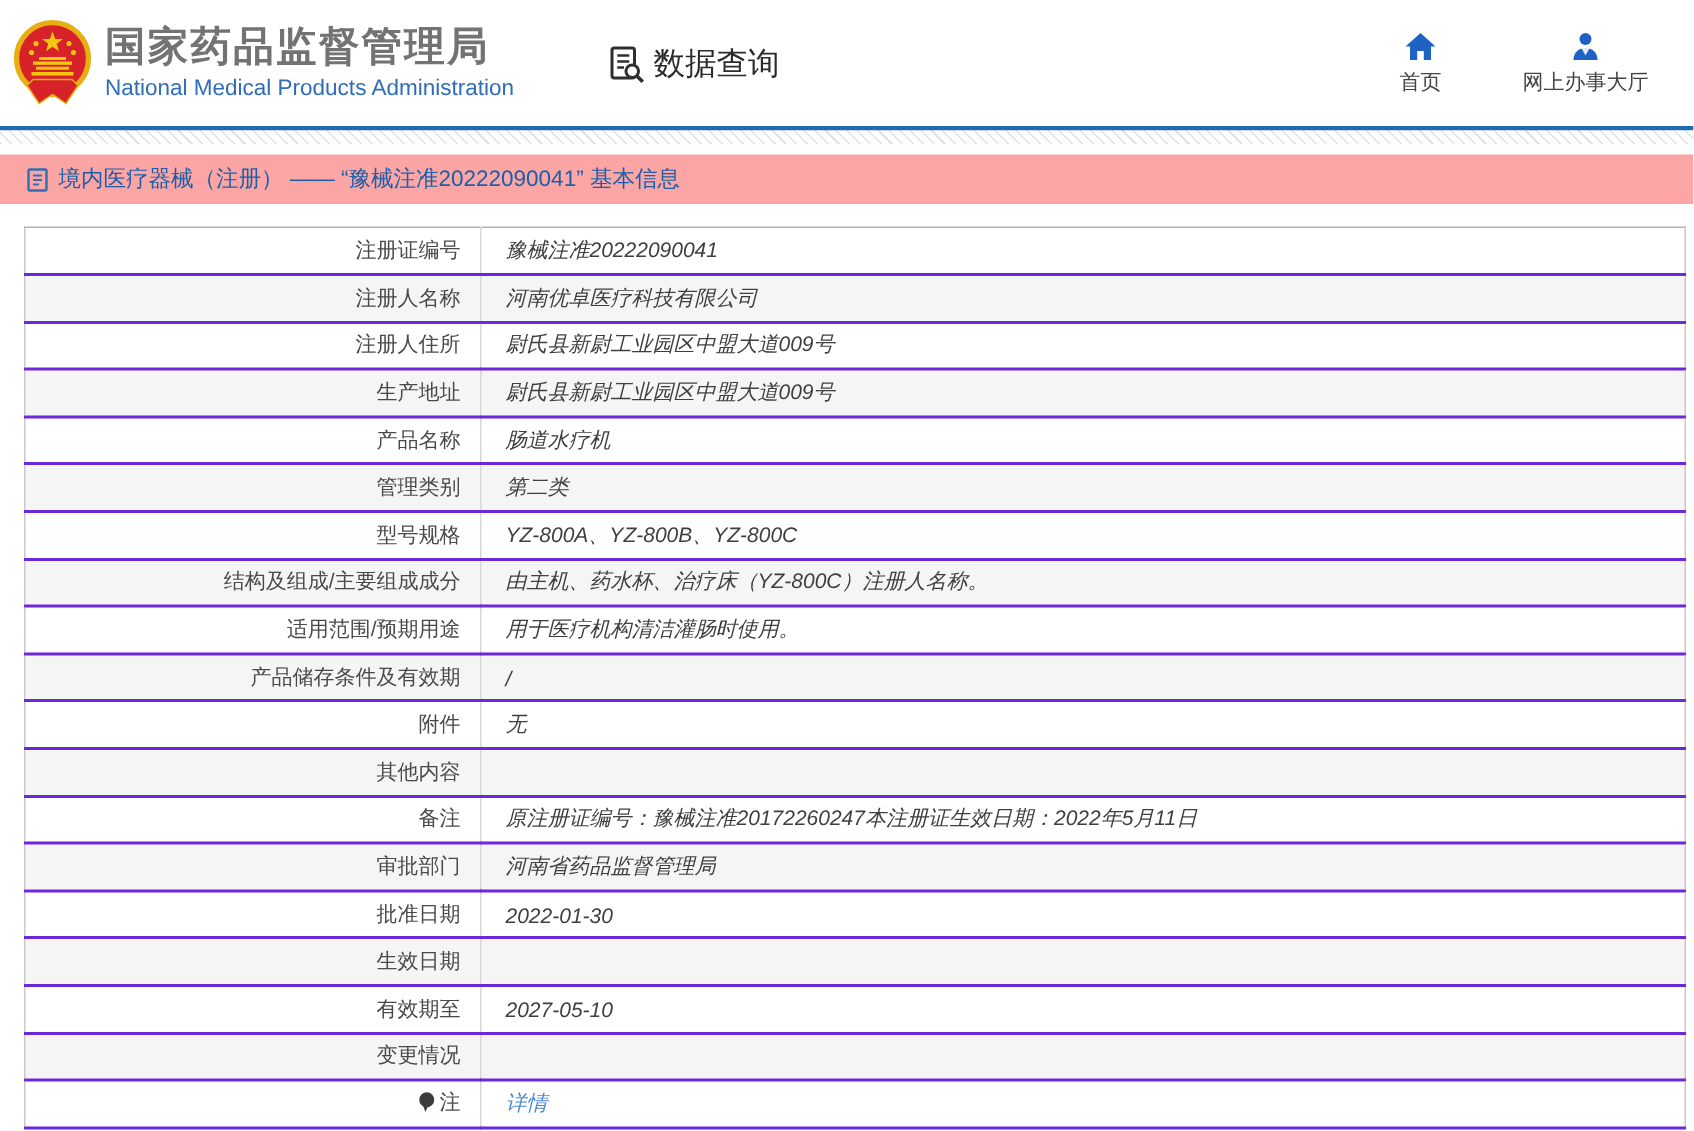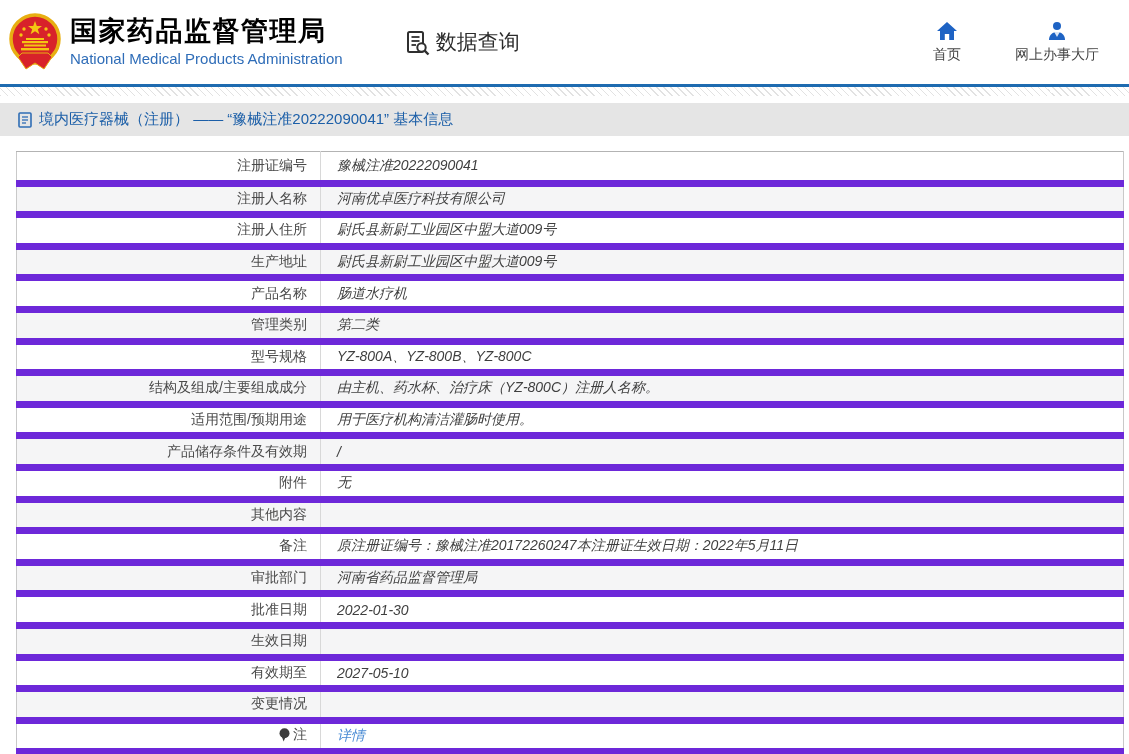--- a/index.html
+++ b/index.html
@@ -7,46 +7,46 @@
   body {
     width:1129px; height:754px; position:relative; overflow:hidden;
     font-family:"Liberation Sans","DejaVu Sans",sans-serif; color:#333;
   }
 
   
   .header { height:84px; display:flex; align-items:center; padding:0 30px 0 8px; background:#fff; }
   .logo-wrap { display:flex; align-items:center; }
   .emblem { width:54px; height:58px; flex:0 0 auto; }
   .org-names { margin-left:8px; }
-  .org-cn { font-size:27px; font-weight:bold; color:#000000; letter-spacing:1.5px; line-height:1.1; }
+  .org-cn { font-size:27px; font-weight:bold; color:#737373; letter-spacing:1.5px; line-height:1.1; }
   .org-en { font-size:15px; color:#2f6db8; margin-top:3px; }
 
   .data-query { display:flex; align-items:flex-end; margin-left:62px; gap:5px;
                 font-size:21px; color:#2b2b2b; cursor:pointer; }
 
   .header-nav { margin-left:auto; display:flex; gap:46px;font-family:Liberation Serif, serif; }
   .nav-item { display:flex; flex-direction:column; align-items:center; gap:5px;
               font-size:14px; color:#444; cursor:pointer; min-width:44px; }
   .nav-item .nicon { height:20px; display:flex; align-items:flex-end; }
 
   
   .blue-line { height:3px; background:#1e6bb0; }
   .hatch-band { height:9px;
     background:repeating-linear-gradient(45deg,#e2e2e2 0 1px,#ffffff 1px 5px); }
 
   
-  .breadcrumb { margin-top:7px; height:33px; background:#e5e5e5;
+  .breadcrumb { margin-top:7px; height:33px; background:#fca5a5;
     display:flex; align-items:center; padding-left:18px; gap:7px; }
   .breadcrumb-text { font-size:15px; color:#1c5fa8; }
 
   
   .table-wrap { margin:15px 5px 0 16px; }
   table.info { border-collapse:collapse; width:1108px; table-layout:fixed;
     border:1px solid #c9c9c9; border-top:1px solid #b3b3b3; }
-  table.info tr { border-bottom:7px solid #6d28d9; }
+  table.info tr { border-bottom:2px solid #6d28d9; }
   table.info tr:nth-child(even) { background:#f5f5f6; }
   table.info th, table.info td { height:31.6px; font-size:14px; font-weight:normal; vertical-align:middle; }
   table.info th { width:304px; text-align:right; padding-right:13px; color:#4a4a4a;
     border-right:1px solid #d8d8d8; }
   table.info td { padding-left:16px; color:#3f3f3f; text-align:left;font-style:italic; }
   .detail-link { color:#4a8bd4; text-decoration:none; cursor:pointer; }
   .label-with-icon { display:inline-flex; align-items:center; gap:3px; }
 </style>
 </head>
 <body>

